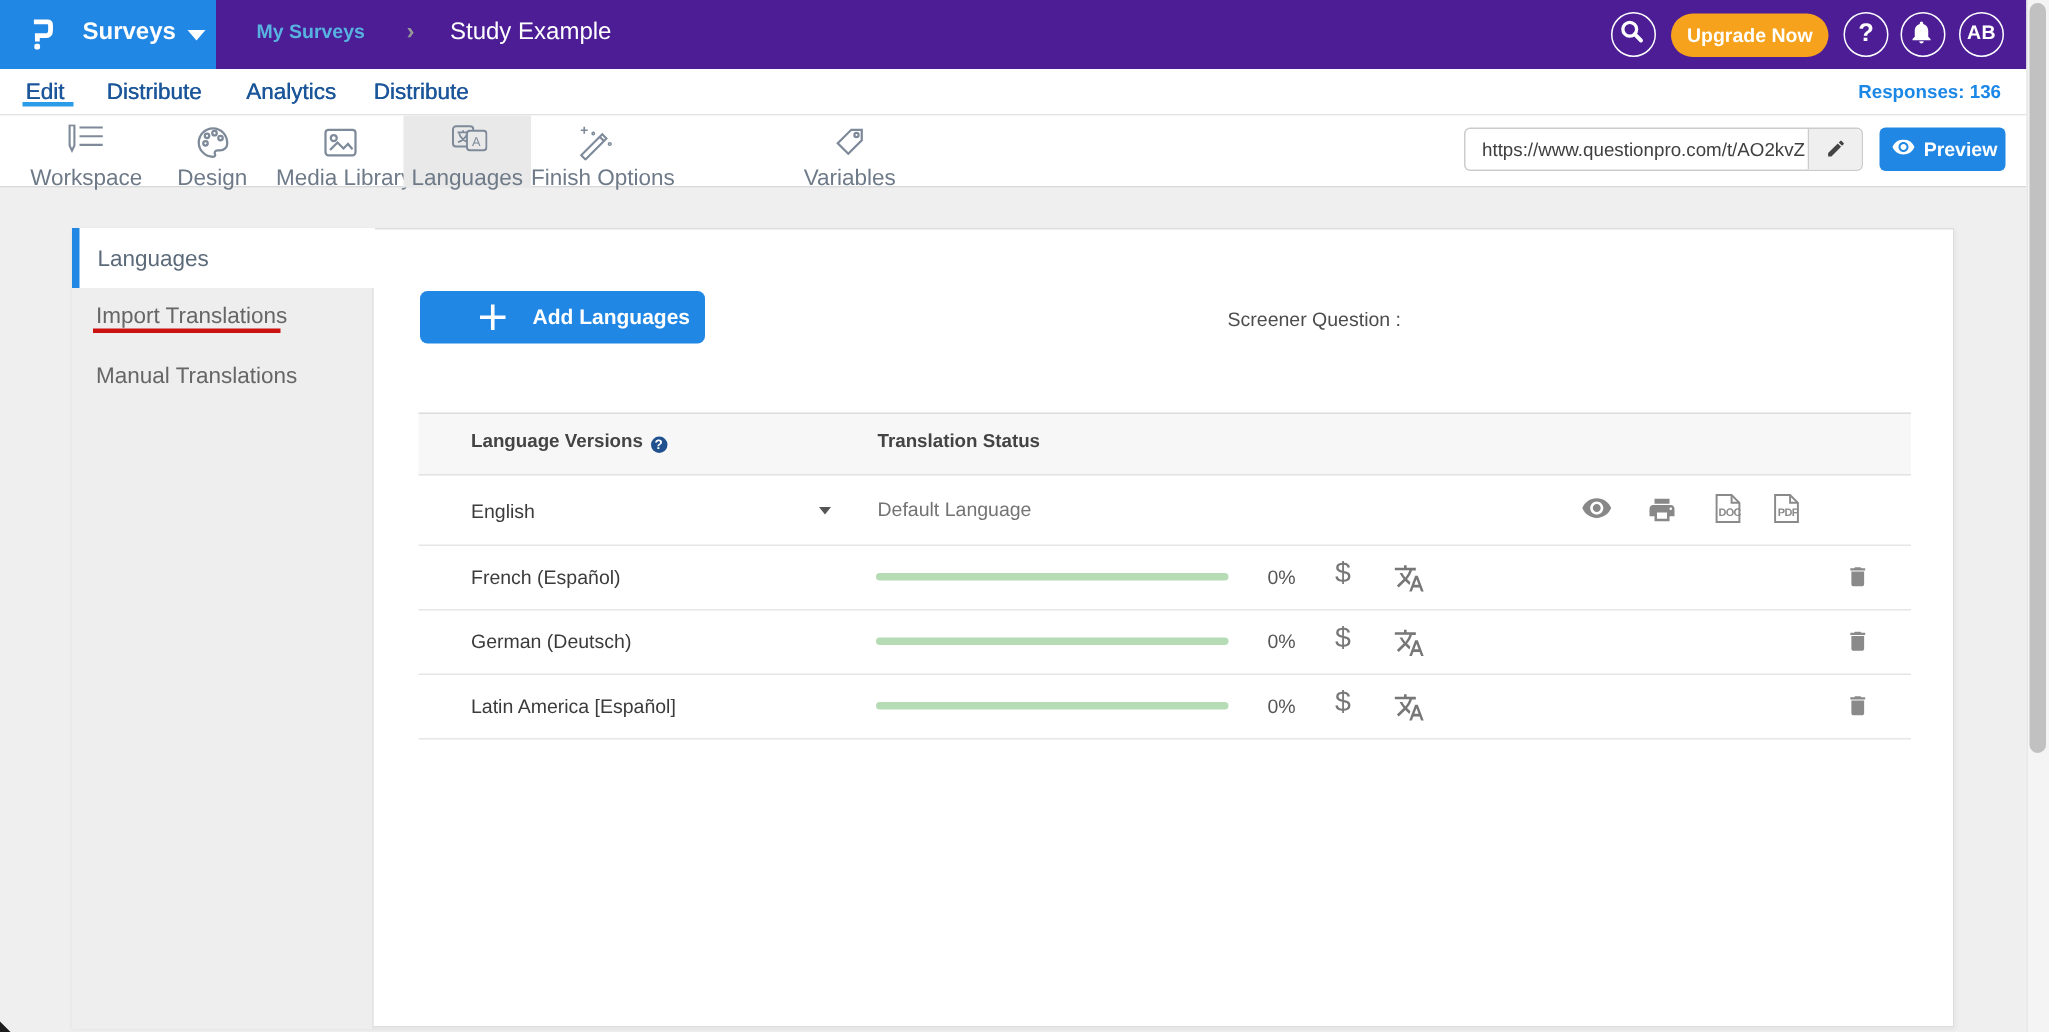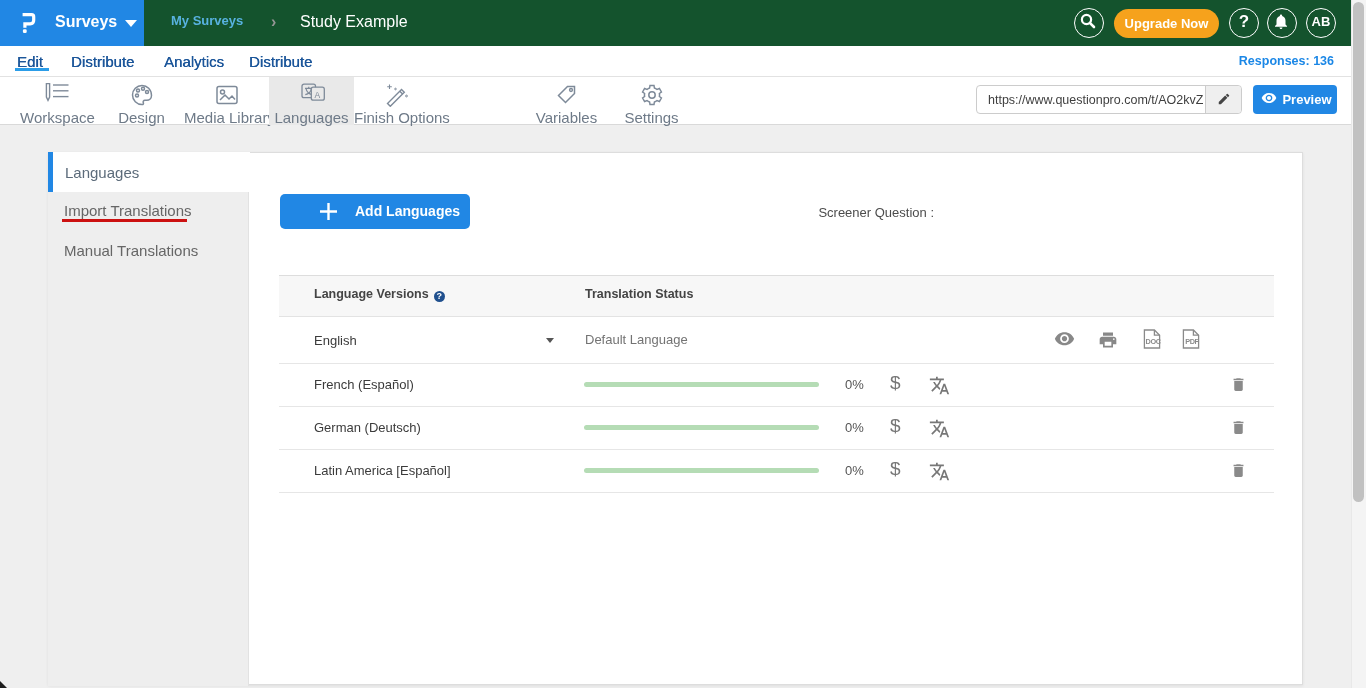--- a/index.html
+++ b/index.html
@@ -1,21 +1,21 @@
 <!DOCTYPE html>
 <html><head>
 <meta charset="utf-8">
 <style>
 * { margin:0; padding:0; box-sizing:border-box; }
 html,body { width:1366px; height:688px; overflow:hidden; }
 body { font-family:"Liberation Sans", sans-serif; position:relative; background:#efefef; }
 .abs { position:absolute; }
 
 
-#topbar { position:absolute; left:0; top:0; width:1351px; height:46px; background:#14532d; }
+#topbar { position:absolute; left:0; top:0; width:1351px; height:46px; background:#4c1d95; }
 #brand { position:absolute; left:0; top:0; width:144px; height:46px; background:#2187e4; }
 #brand .logo { position:absolute; left:21px; top:11px; }
 #brand .name { position:absolute; left:55px; top:13px; color:#fff; font-size:16px; font-weight:700; }
 #brand .caret { position:absolute; left:125px; top:20px; width:0; height:0; border-left:6px solid transparent; border-right:6px solid transparent; border-top:7px solid #fff; }
 #crumb1 { position:absolute; left:171px; top:13px; color:#58b2e0; font-size:13px;font-weight:bold; }
 #crumbsep { position:absolute; left:271px; top:13px; color:#969696; font-size:16px; font-weight:700; }
 #crumb2 { position:absolute; left:300px; top:13px; color:#fff; font-size:16px; }
 .topcircle { position:absolute; top:8px; width:30px; height:30px; border:1.5px solid #fff; border-radius:50%; }
 #upgrade { position:absolute; left:1114px; top:9px; width:105px; height:29px; background:#f6a21c; border-radius:15px; color:#fff; font-size:13px; font-weight:700; text-align:center; line-height:29px; }
 
@@ -154,27 +154,20 @@
     </svg>
     <div class="lbl">Finish Options</div>
   </div>
   <div class="titem" style="left:524px;">
     <svg width="26" height="24" viewBox="0 0 26 24" fill="none" stroke="#7e8a99" stroke-width="1.5">
       <path d="M13.5 3.5 h7 v7 l-9 9 -7-7 z"></path>
       <circle cx="17" cy="7" r="1.4"></circle>
     </svg>
     <div class="lbl">Variables</div>
   </div>
-  <div class="titem" style="left:609px;">
-    <svg width="26" height="24" viewBox="0 0 24 24" fill="none" stroke="#7e8a99" stroke-width="1.5">
-      <circle cx="12" cy="12" r="3.2"></circle>
-      <path d="M19.4 13.5a7.5 7.5 0 0 0 0-3l2-1.5-2-3.5-2.4 1a7.5 7.5 0 0 0-2.6-1.5L14 2.5h-4l-.4 2.5A7.5 7.5 0 0 0 7 6.5l-2.4-1-2 3.5 2 1.5a7.5 7.5 0 0 0 0 3l-2 1.5 2 3.5 2.4-1a7.5 7.5 0 0 0 2.6 1.5l.4 2.5h4l.4-2.5a7.5 7.5 0 0 0 2.6-1.5l2.4 1 2-3.5z"></path>
-    </svg>
-    <div class="lbl">Settings</div>
-  </div>
 
   <div id="urlbox">
     <div class="txt">https://www.questionpro.com/t/AO2kvZ</div>
     <div class="pencil">
       <svg width="14" height="14" viewBox="0 0 24 24" fill="#444" style="margin-top:6px;">
         <path d="M3 17.25V21h3.75L17.81 9.94l-3.75-3.75L3 17.25zM20.71 7.04c.39-.39.39-1.02 0-1.41l-2.34-2.34a.996.996 0 0 0-1.41 0l-1.83 1.83 3.75 3.75 1.83-1.83z"></path>
       </svg>
     </div>
   </div>
   <div id="previewbtn">

